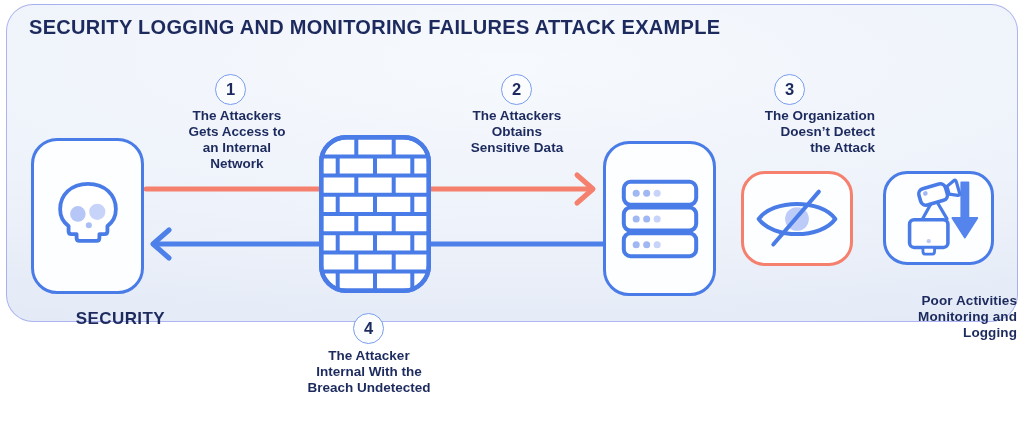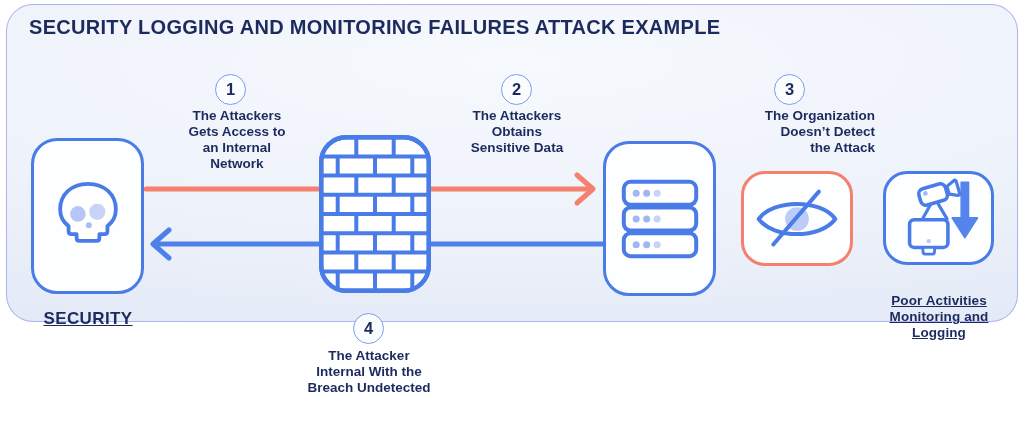--- a/index.html
+++ b/index.html
@@ -30,22 +30,22 @@
     position:absolute; z-index:2; width:31px; height:31px; border-radius:50%;
     background:#FBFCFE; border:1.6px solid #7A9DF0;
     display:flex; align-items:center; justify-content:center;
     font-size:16.5px; font-weight:600; color:#1C2A5E;
   }
   .step-text {
     position:absolute; z-index:2; text-align:center; white-space:pre-line;
     font-size:13.5px; line-height:16px; font-weight:700; color:#1C2A5E;
   }
   .node-label {
-    position:absolute; z-index:2; text-align:center; white-space:pre-line;
-    font-size:17px; font-weight:600; letter-spacing:0.4px; color:#1C2A5E; line-height:23px;text-decoration:underline;
+    position:absolute; z-index:2; text-align:right; white-space:pre-line;
+    font-size:17px; font-weight:600; letter-spacing:0.4px; color:#1C2A5E; line-height:23px;
   }
   .node-label.small { font-size:13.5px; line-height:16px; letter-spacing:0.1px; }
 </style>
 </head>
 <body>
 
 <div class="canvas">
   <div class="panel">
 
     <div class="title">SECURITY LOGGING AND MONITORING FAILURES ATTACK EXAMPLE</div>

